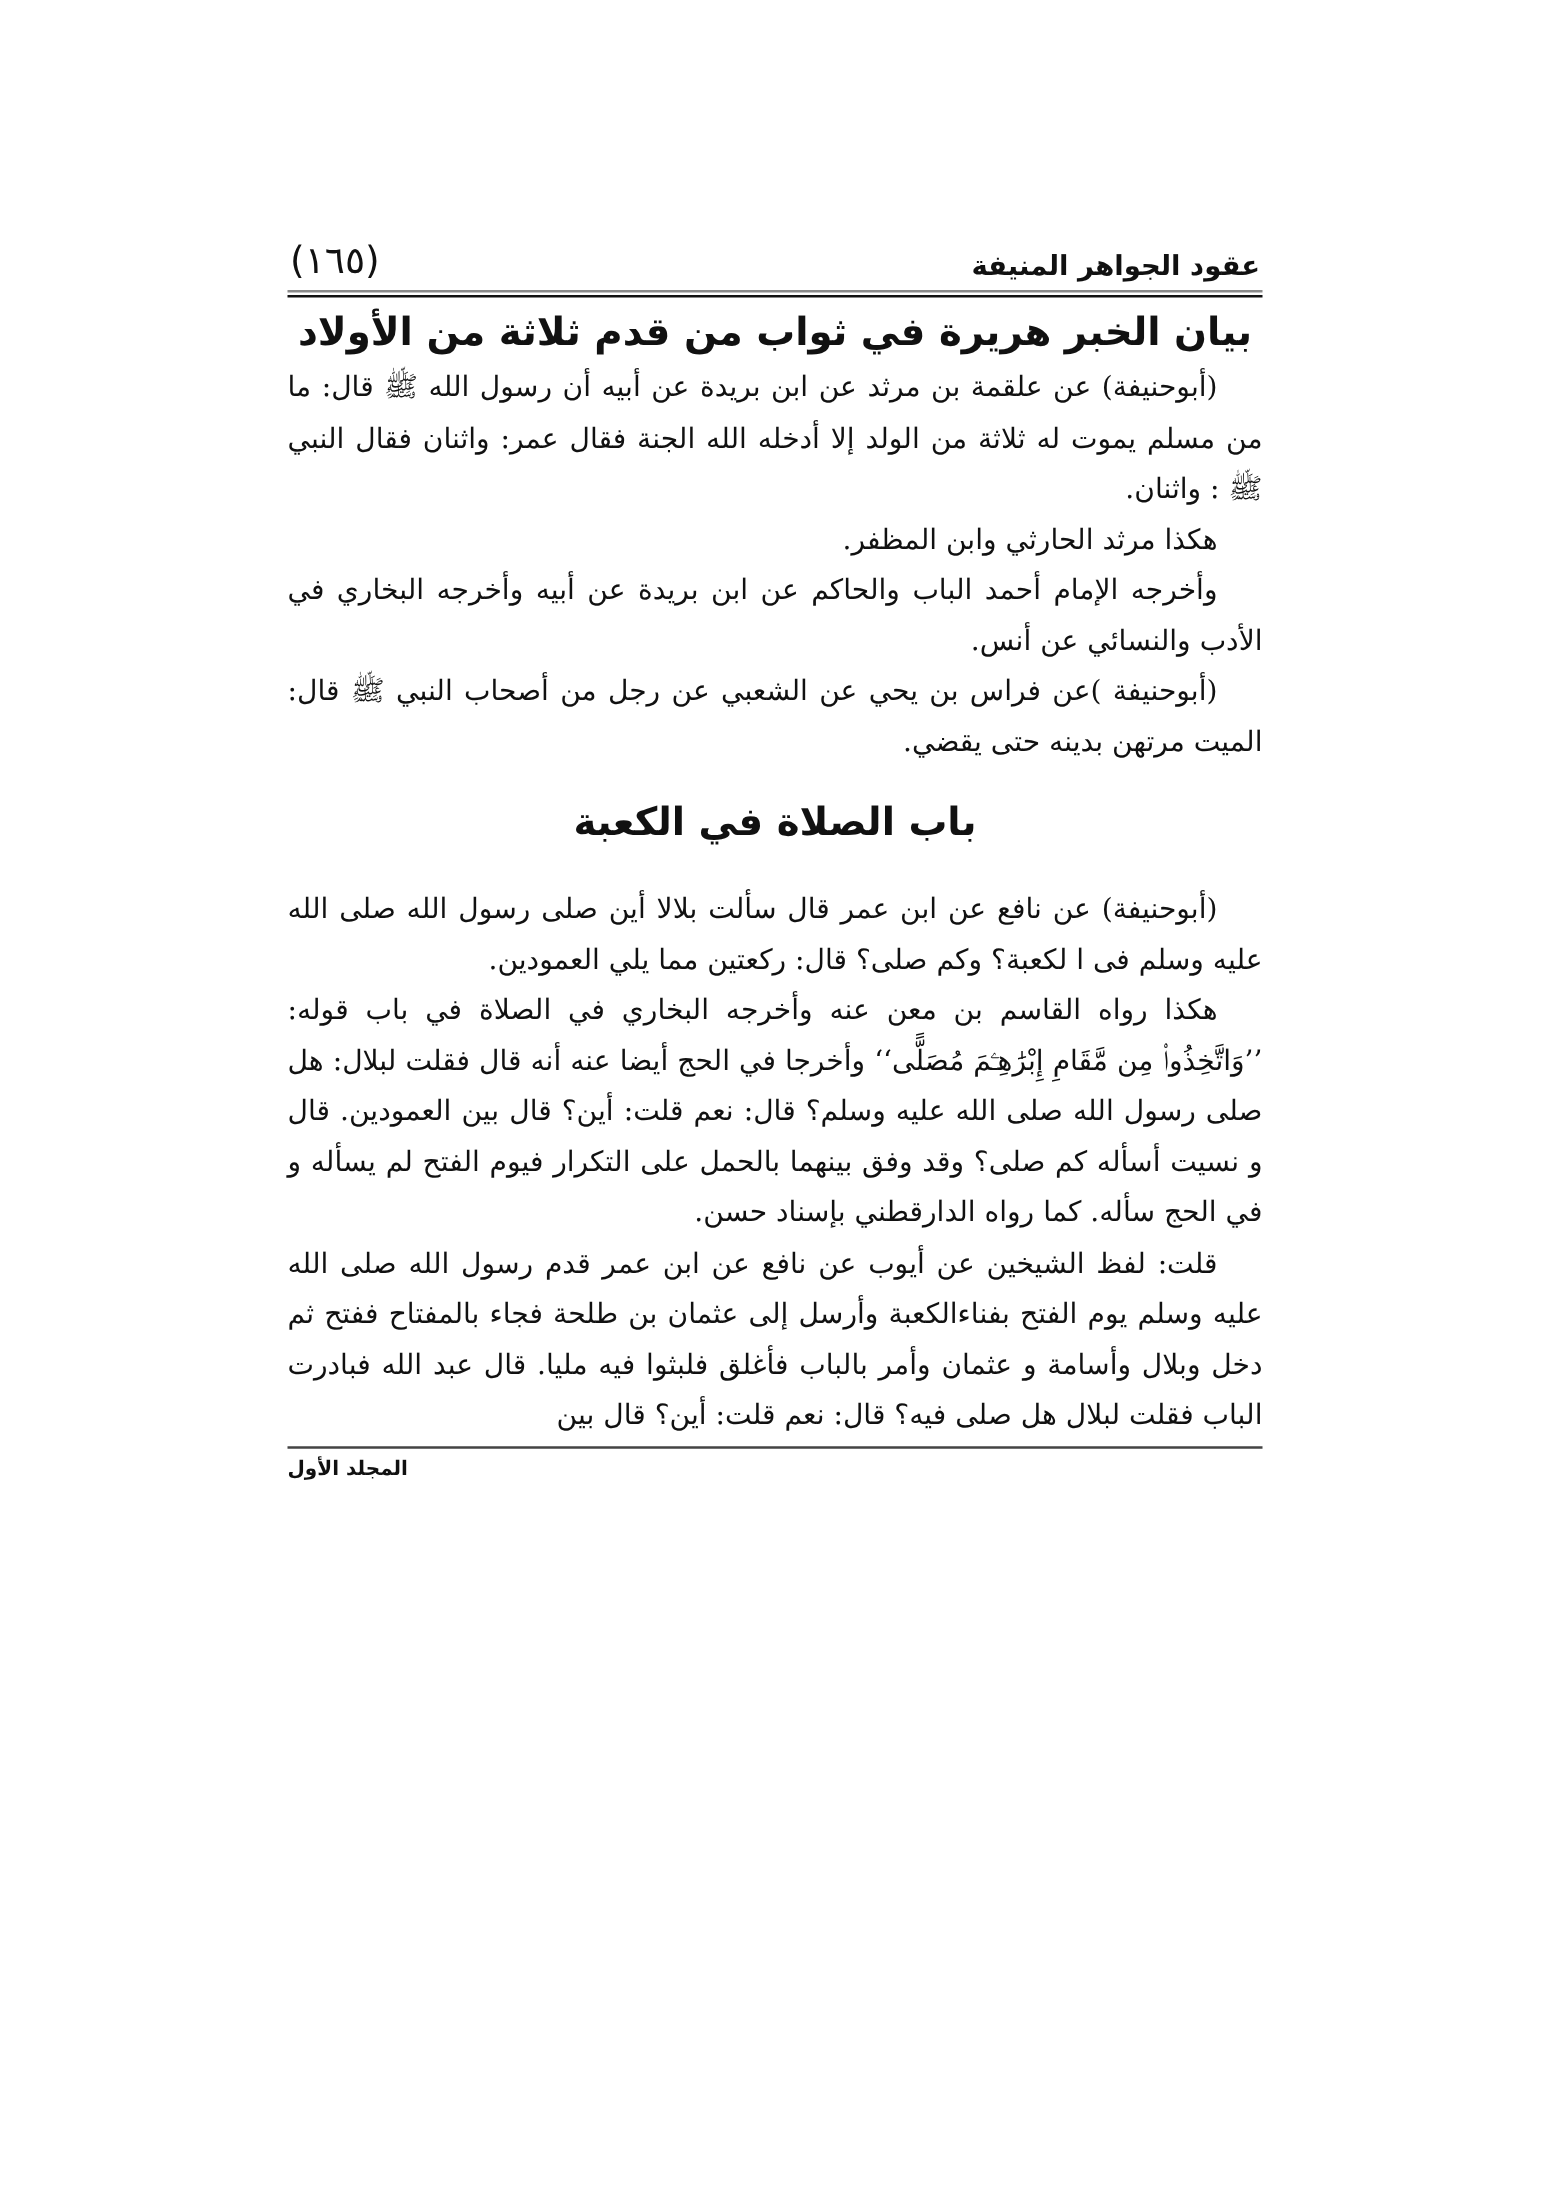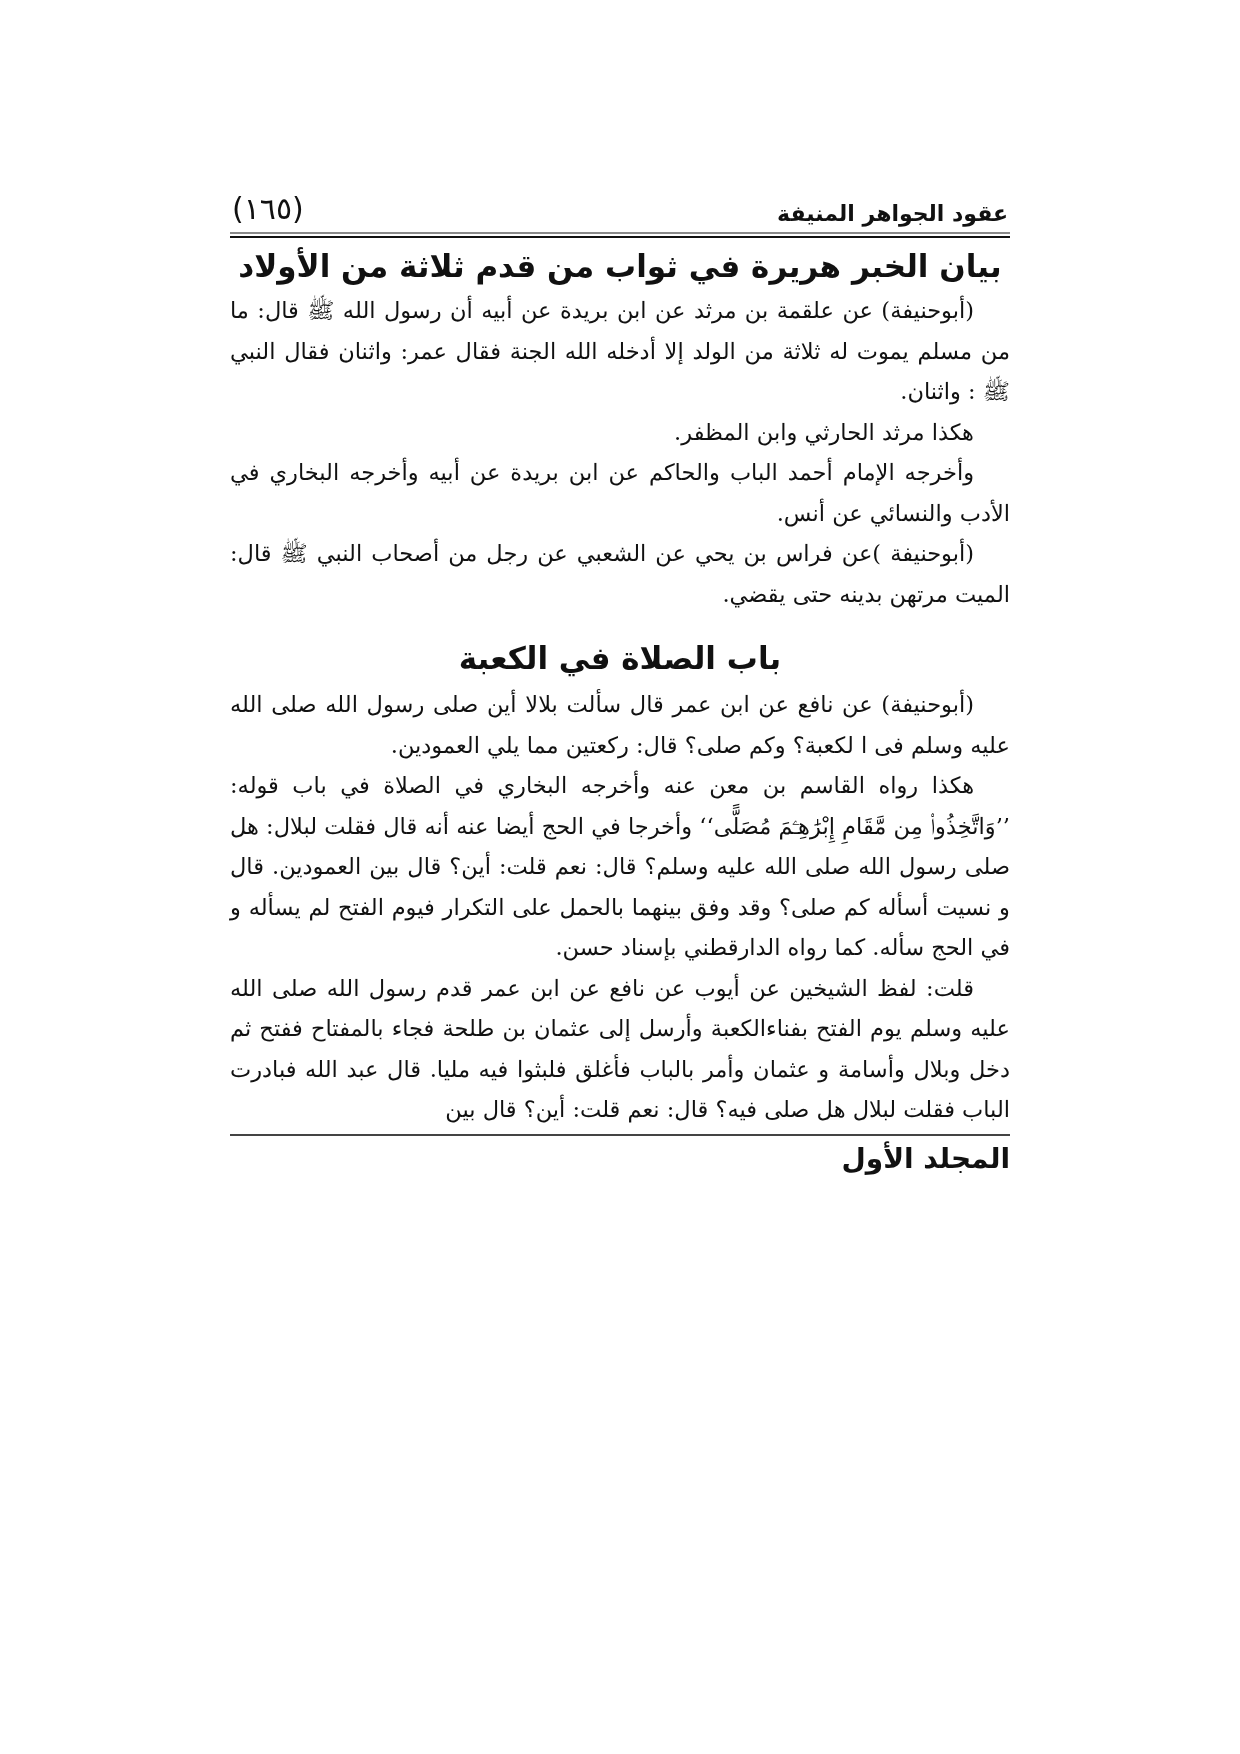--- a/index.html
+++ b/index.html
@@ -15,25 +15,25 @@
     }
     .book-title { font-family: "DejaVu Sans", sans-serif; font-weight: bold; font-size: 22px; }
     .page-number { font-family: "DejaVu Sans", sans-serif; font-size: 30px; direction: ltr; letter-spacing: 1px; }
     .rule-double { margin-top: 6px; }
     .rule-double .thin { height: 2px; background: #8a8a8a; }
     .rule-double .thick { height: 2px; background: #111; margin-top: 2px; }
     .heading {
       text-align: center; font-weight: bold; font-size: 31px; line-height: 44px;
       font-family: "DejaVu Sans", sans-serif; margin: 6px 0 2px;
     }
-    .heading.spaced { margin-top: 22px; margin-bottom: 4px; }
+    .heading.spaced { margin-top: 22px; margin-bottom: 27px; }
     .para { font-size: 22.5px; line-height: 40.5px; text-align: justify; text-align-last: right; margin: 0; }
     .para.indent { text-indent: 36px; }
     .rule-footer { height: 2px; background: #444; margin-top: 4px; }
-    .footer { text-align: right; font-size: 28px; font-weight: bold; margin-top: 6px; font-family: "DejaVu Sans", sans-serif; }
+    .footer { text-align: left; font-size: 16px; font-weight: bold; margin-top: 6px; font-family: "DejaVu Sans", sans-serif; }
   </style>
 </head>
 <body>
 
 <div class="page">
   <div class="running-header">
     <span class="book-title">عقود الجواهر المنيفة</span>
     <span class="page-number">(١٦٥)</span>
   </div>
   <div class="rule-double">

